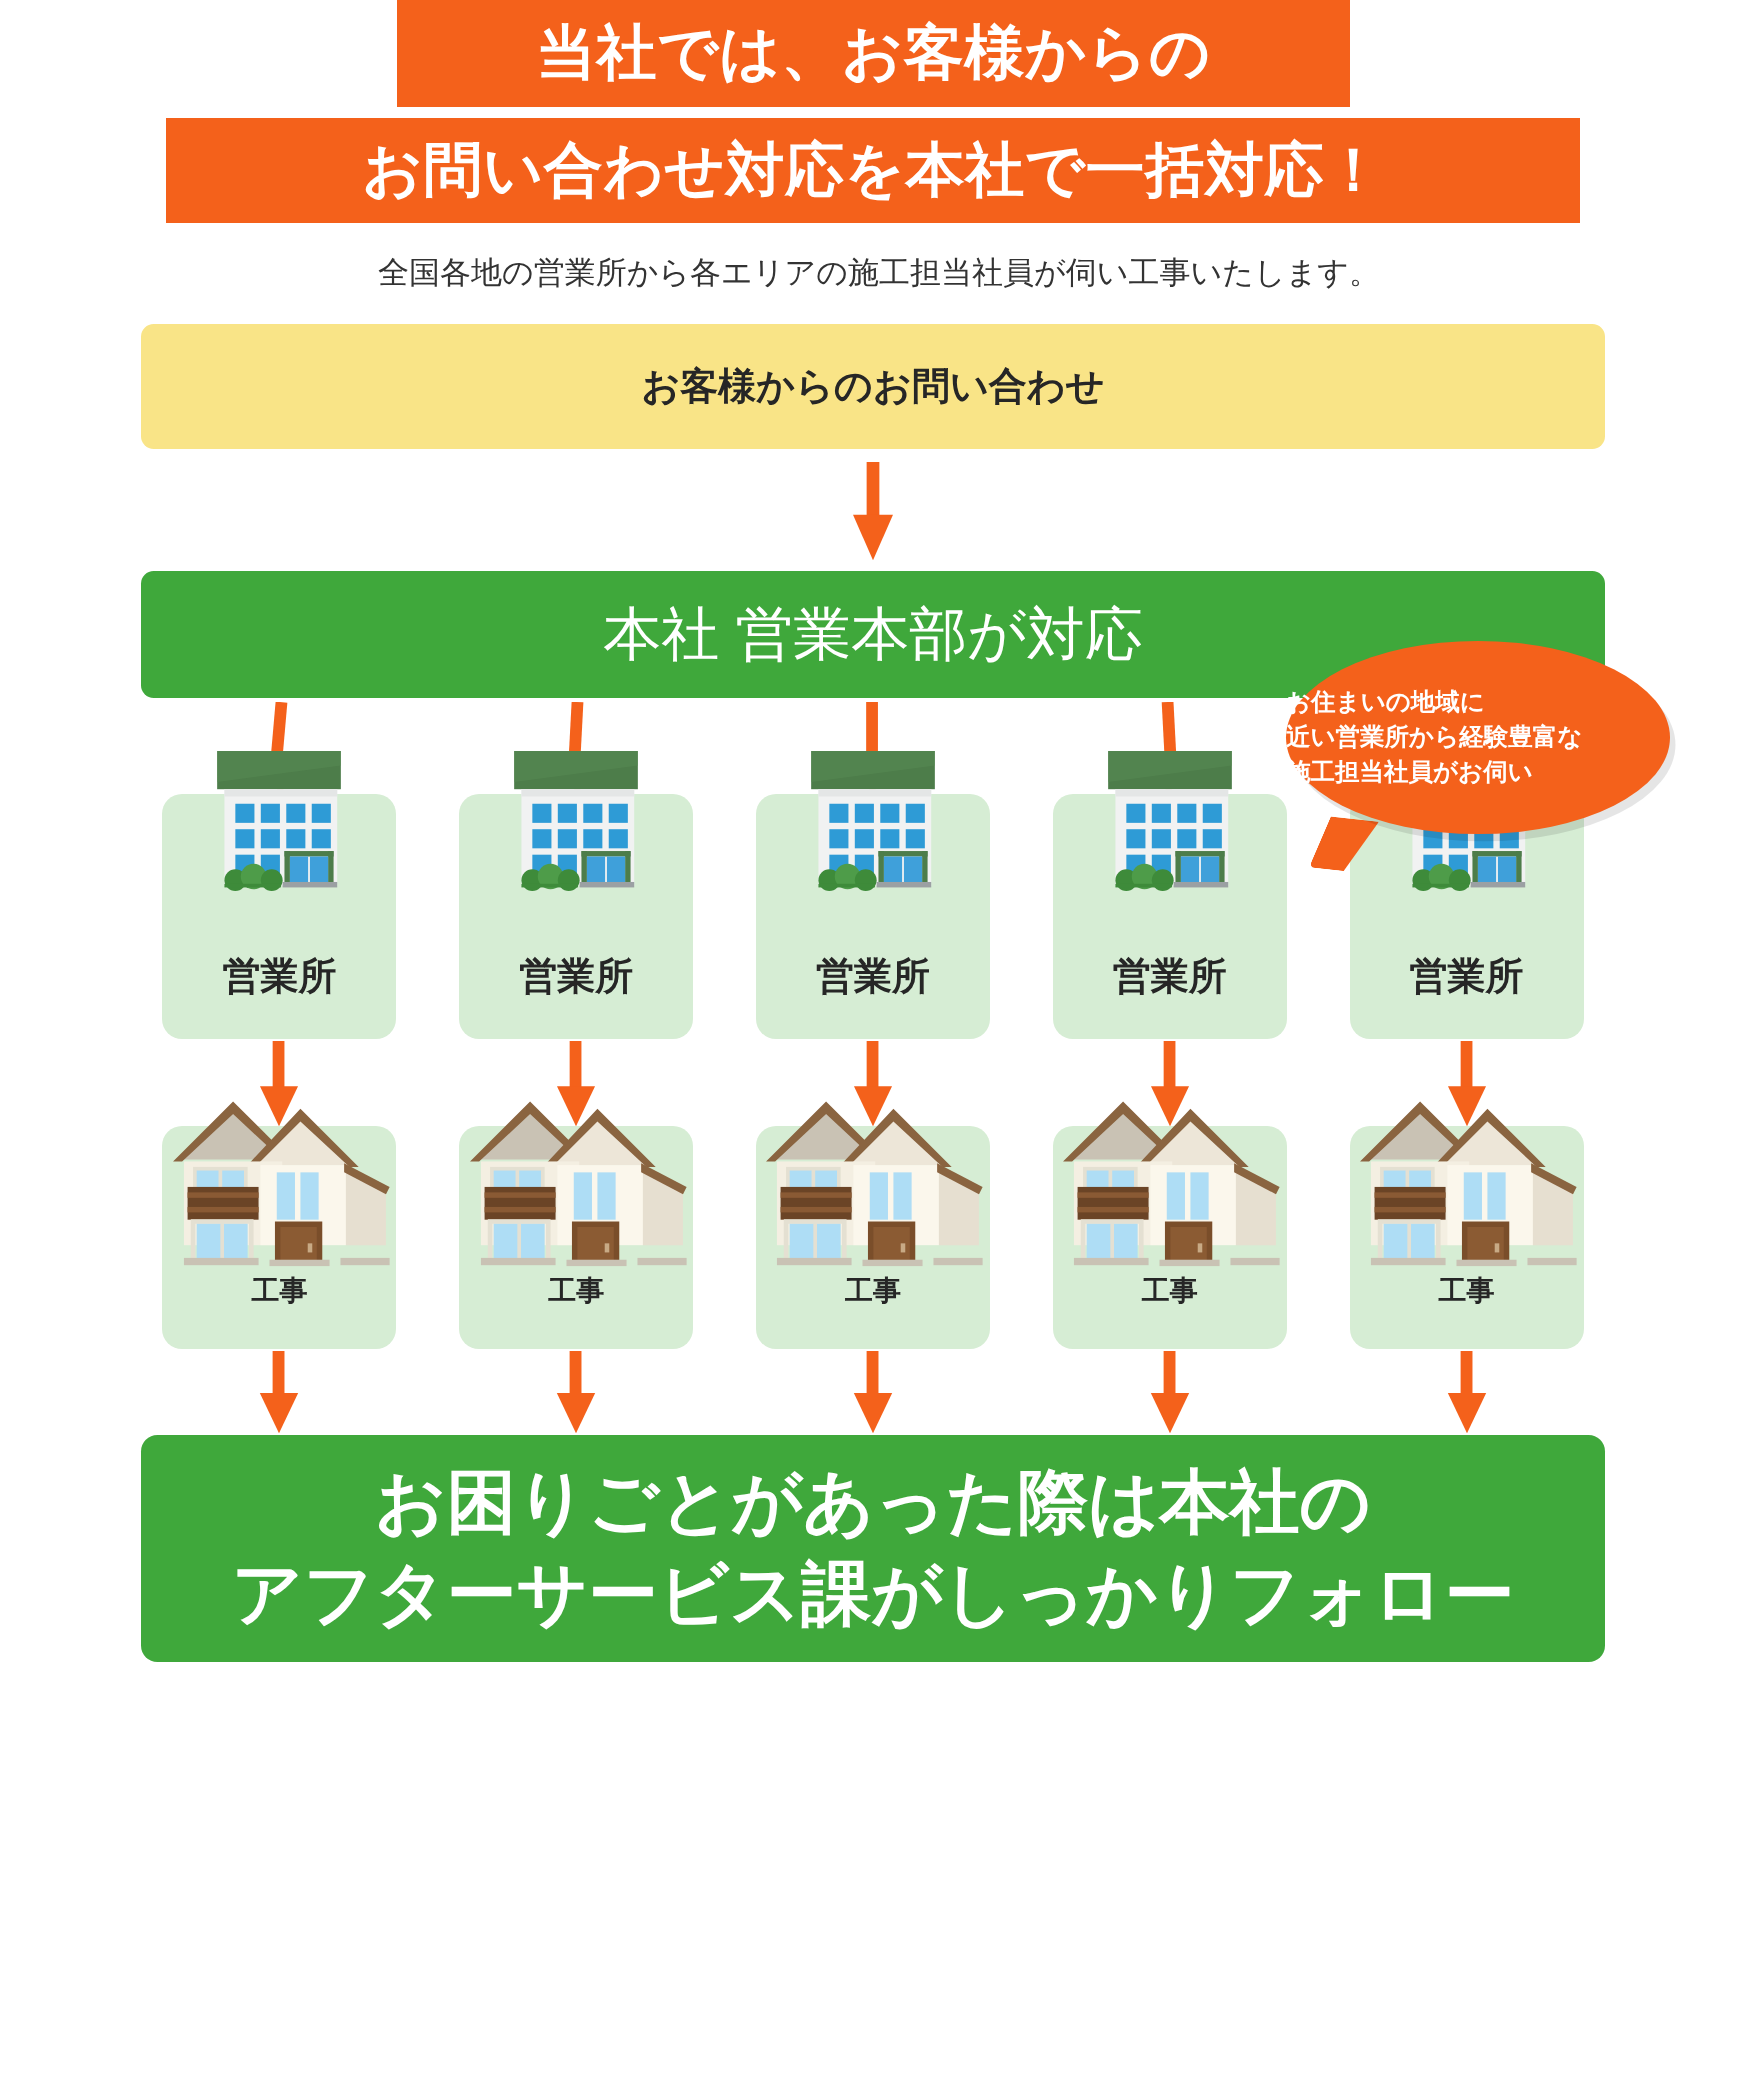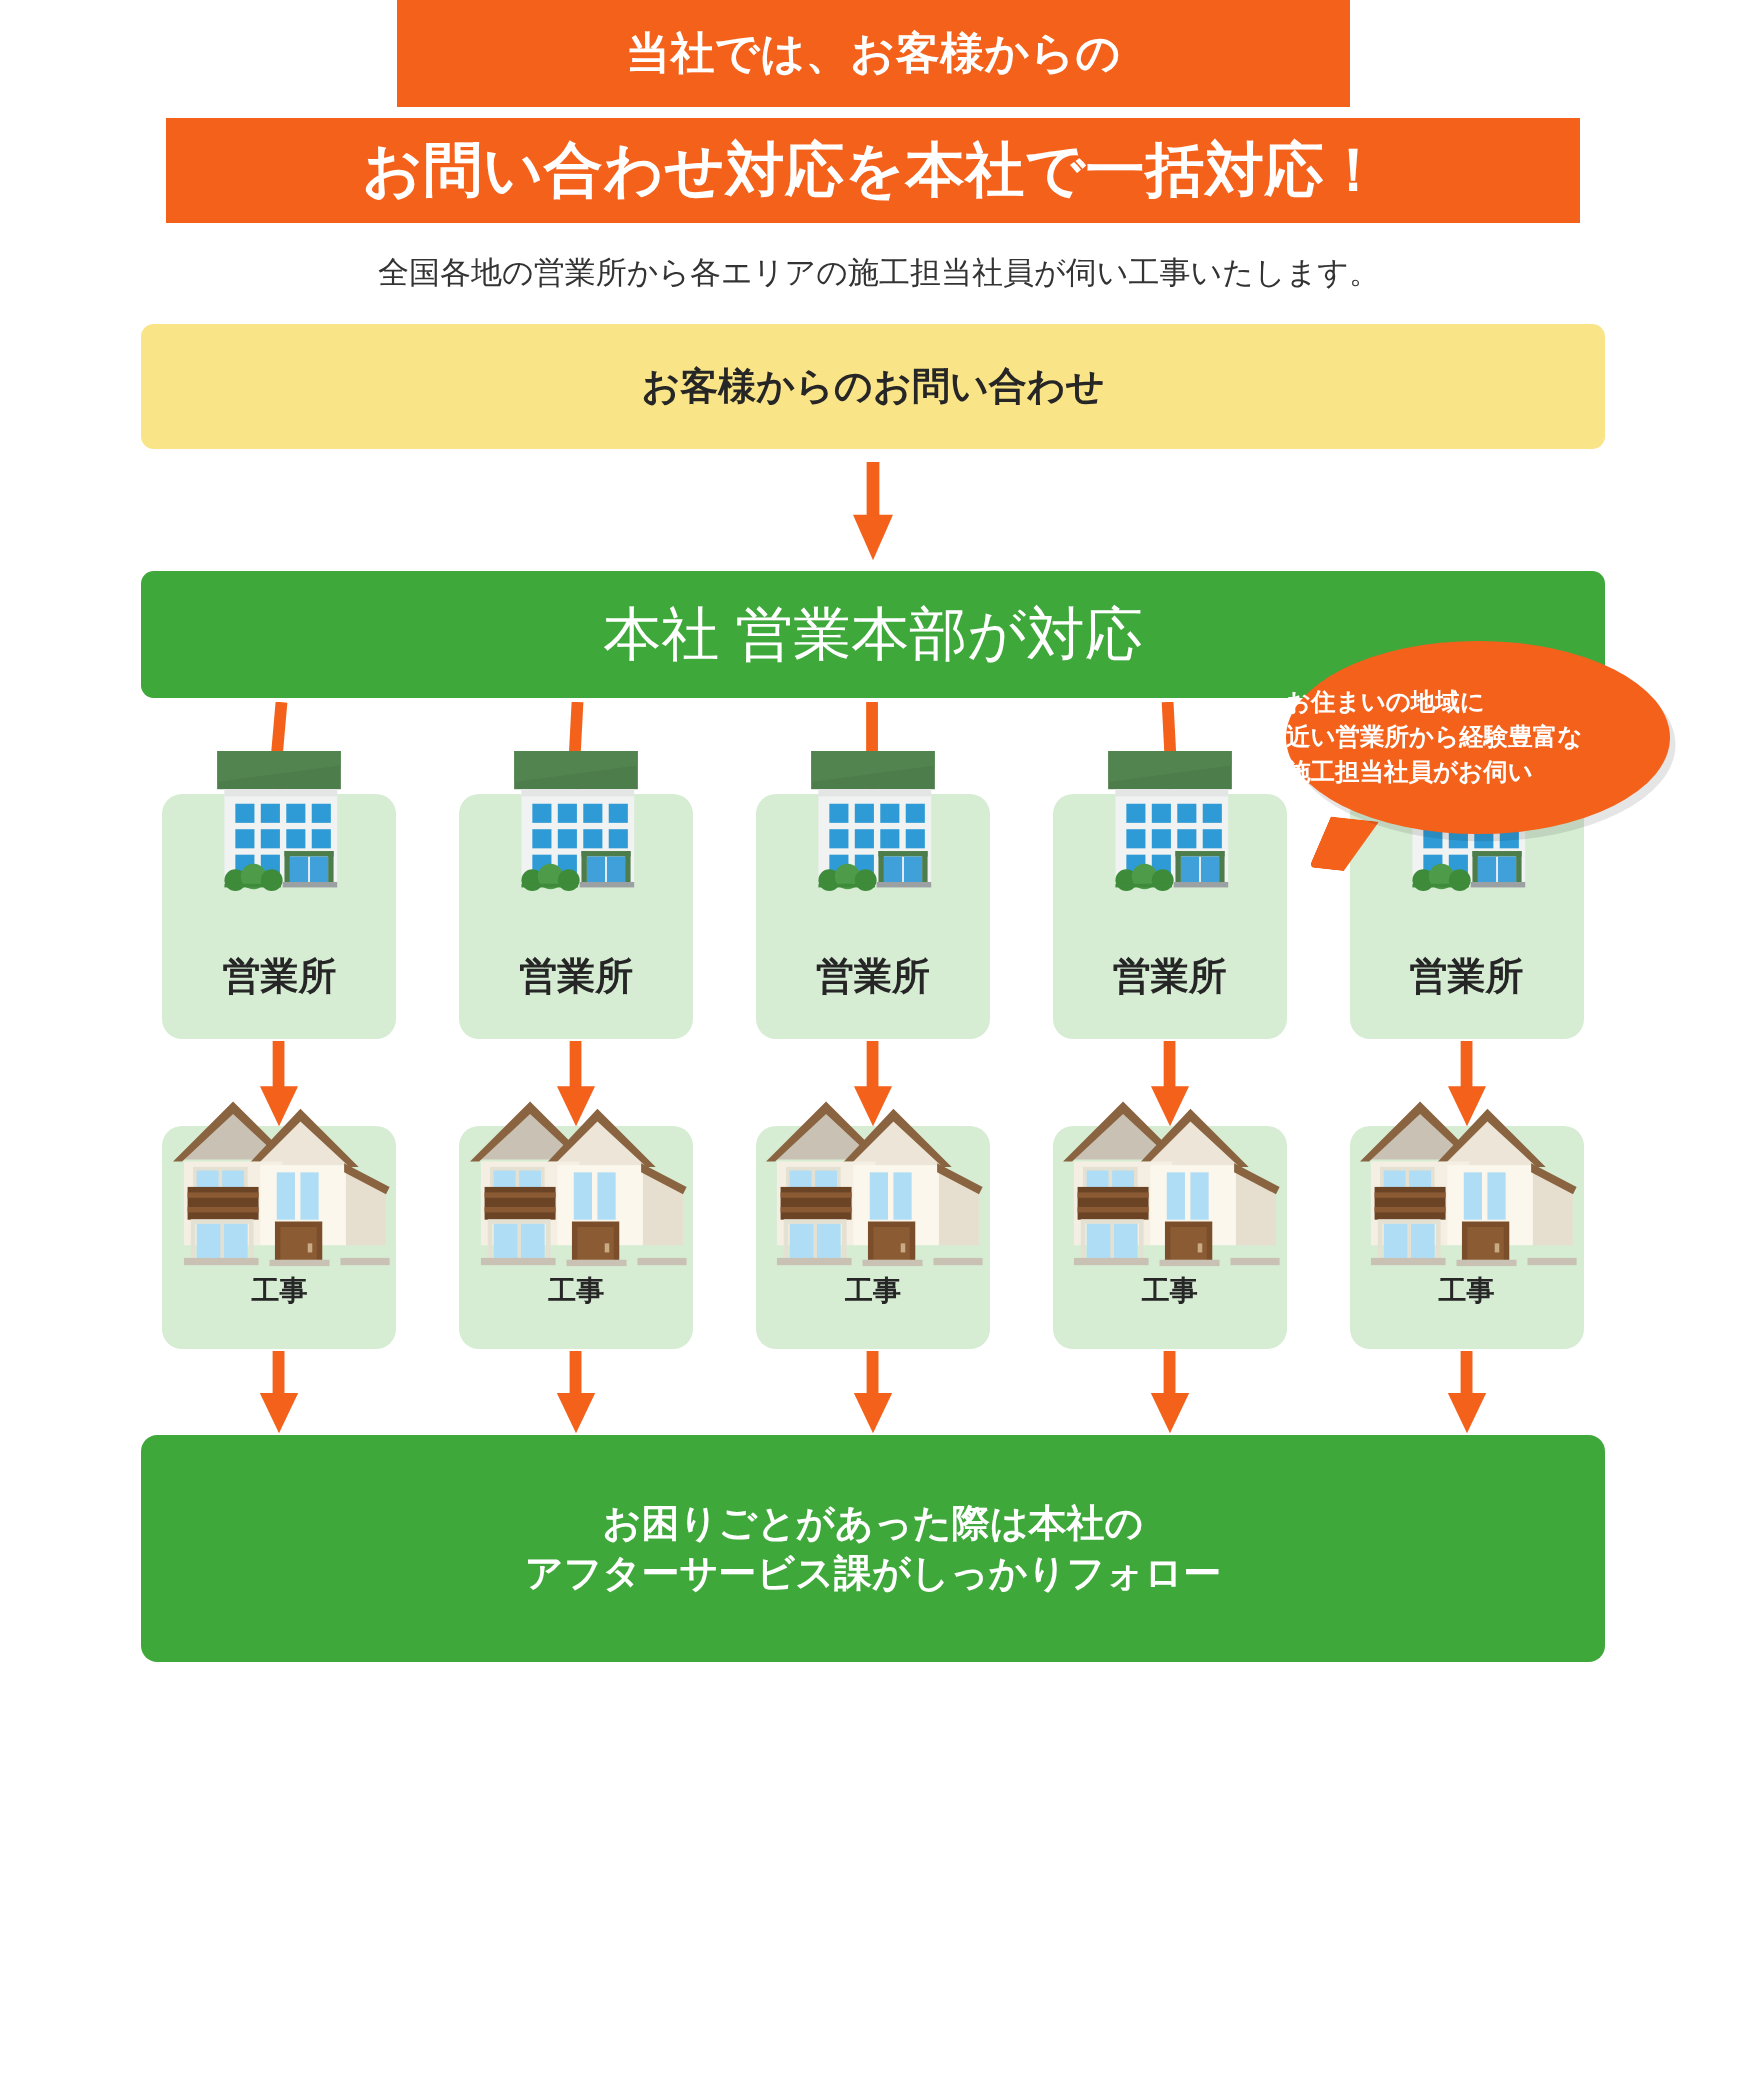--- a/index.html
+++ b/index.html
@@ -30,21 +30,21 @@
     display: flex;
     align-items: center;
     justify-content: center;
     white-space: nowrap;
   }
 
   .banner-1 {
     margin-left: 397px;
     width: 953px;
     height: 107px;
-    font-size: 44px;
+    font-size: 60px;
   }
 
   .banner-2 {
     margin-left: 166px;
     width: 1414px;
     height: 105px;
     margin-top: 11px;
     font-size: 59px;
   }
 
@@ -197,21 +197,21 @@
     margin: 0 auto;
     width: 1464px;
     height: 227px;
     background: #3FA83B;
     border-radius: 16.4px;
     display: flex;
     flex-direction: column;
     align-items: center;
     justify-content: center;
     color: #FFFFFF;
-    font-size: 38px;
+    font-size: 70px;
     font-weight: 700;
     line-height: 1.32;
     text-align: center;
   }
   .footer-bar span { display: block; white-space: nowrap; }
 </style>
 </head>
 <body>
 
 <div id="page">

